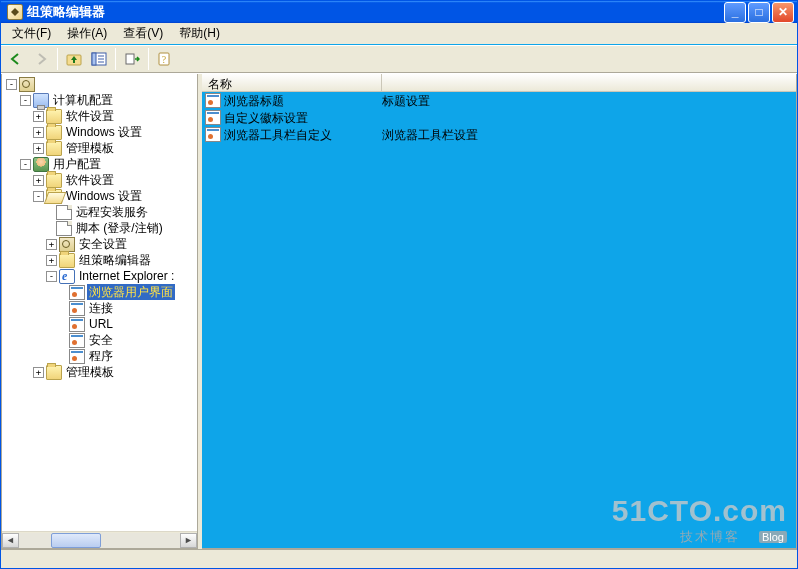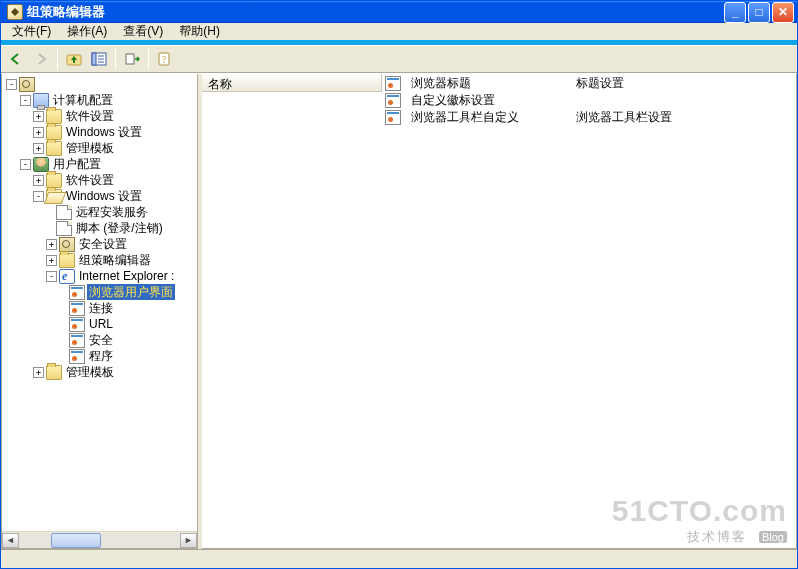--- a/index.html
+++ b/index.html
@@ -6,21 +6,21 @@
 body { font-family: "Microsoft YaHei", SimSun, Tahoma, sans-serif; font-size: 12px; background: #ece9d8; overflow: hidden; }
 .window { width: 798px; height: 569px; border: 1px solid #0055e5; background: #ece9d8; display: flex; flex-direction: column; position: relative; }
 .titlebar { height: 22px; background: linear-gradient(to bottom, #3a95ff 0%, #0055e5 8%, #0055e5 92%, #003fcb 100%); display: flex; align-items: center; padding: 0 3px 0 6px; color: white; font-weight: bold; }
 .titlebar .icon { width: 16px; height: 16px; margin-right: 4px; background: linear-gradient(135deg,#fff8e1,#f0d58c); border: 1px solid #8b7a3f; border-radius: 2px; position: relative; }
 .titlebar .icon::after { content:""; position:absolute; left:3px; top:3px; width:8px; height:8px; background: #5a4a1a; clip-path: polygon(50% 0,100% 50%,50% 100%,0 50%); }
 .title-text { flex:1; font-size: 13px; }
 .win-buttons { display: flex; gap: 2px; }
 .win-btn { width: 22px; height: 21px; border: 1px solid #fff; border-radius: 3px; display: flex; align-items: center; justify-content: center; font-weight: bold; font-family: Arial; font-size: 12px; color: white; }
 .win-min, .win-max { background: linear-gradient(to bottom,#5f9bff,#2a6fe0); }
 .win-close { background: linear-gradient(to bottom,#f7966a,#e2482a); }
-.menubar { height: 22px; background: #ece9d8; border-bottom: 5px solid #0ea5e9; display: flex; align-items: center; padding-left: 4px; gap: 2px; }
+.menubar { height: 22px; background: #ece9d8; border-bottom: 1px solid #0ea5e9; display: flex; align-items: center; padding-left: 4px; gap: 2px; }
 .menu-item { padding: 2px 7px; cursor: default; }
 .toolbar { height: 28px; border-top: 1px solid #fff; border-bottom: 1px solid #aca899; display: flex; align-items:center; padding-left:4px; gap: 3px; background: #ece9d8; }
 .tb-btn { width: 22px; height: 22px; display:flex; align-items:center; justify-content:center; border: 1px solid transparent; }
 .tb-sep { width: 1px; height: 22px; background: #aca899; margin: 0 2px; border-right: 1px solid #fff; }
 .tb-btn.disabled { opacity: 0.45; }
 .content-split { flex: 1; display: flex; border-top: 1px solid #fff; border-bottom: 1px solid #aca899; overflow: hidden; }
 .tree-pane { width: 197px; background: #fff; border: 1px solid #aca899; border-top: none; display: flex; flex-direction: column; }
 .tree { flex:1; overflow: hidden; padding: 2px 0; }
 .tree-row { display:flex; align-items:center; height: 16px; line-height: 16px; white-space: nowrap; padding-left: 4px; }
 .indent { display:inline-block; }
@@ -39,38 +39,38 @@
 .snap-icon { background: linear-gradient(#f3e9c8,#e0d090); border:1px solid #8a7c43; position:relative; }
 .snap-icon::after { content:""; position:absolute; left:2px; top:2px; width:6px; height:6px; border:1px solid #6a5c23; border-radius:50%; }
 .ie-icon { background: #fff; border:1px solid #4471b7; border-radius:2px; position:relative; }
 .ie-icon::after { content:"e"; position:absolute; left:2px; top:-2px; font-size:12px; color:#2b6cd1; font-style:italic; font-weight:bold; font-family: Georgia, serif; }
 .cfg-icon { background:#fff; border:1px solid #888; position:relative; }
 .cfg-icon::before { content:""; position:absolute; left:1px; top:1px; right:1px; height:2px; background:#4b8ecf; }
 .cfg-icon::after { content:""; position:absolute; left:2px; bottom:2px; width:5px; height:5px; background:#e07030; border-radius:50%; }
 .node-label { padding: 0 2px; }
 .node-label.selected { background: #316ac5; color: #fde047; }
 .splitter { width: 4px; background: #ece9d8; cursor: col-resize; }
-.list-pane { flex:1; background:#ffffff; border:1px solid #aca899; border-top:none; border-left:none; display:flex; }
+.list-pane { flex:1; background:#0ea5e9; border:1px solid #aca899; border-top:none; border-left:none; display:flex; flex-direction:column; }
 .list-header { height: 18px; display:flex; background: linear-gradient(#fefefe,#ece9d8); border-bottom: 1px solid #cbc7b8; }
 .col-head { border-right: 1px solid #cbc7b8; padding: 2px 6px; }
 .col-name { width: 180px; }
 .col-desc { flex:1; }
 .list-body { flex:1; padding: 1px 0; }
-.list-row { display:flex; align-items:center; height: 17px; gap: 7px; }
+.list-row { display:flex; height: 17px; }
 .list-icon { width: 16px; height: 15px; margin-left: 3px; margin-right: 3px; }
 .cell-name { width: 158px; }
 .cell-desc { flex:1; }
 .hscroll { height: 17px; background: #ece9d8; border-top: 1px solid #dcd8c8; position: relative; display: flex; align-items: center; }
 .hscroll .arrow { width: 17px; height: 15px; background: linear-gradient(#fefefe,#d7d7d7); border:1px solid #b0b0b0; display:flex; align-items:center; justify-content:center; font-size:9px; color:#4d4d4d; }
 .hscroll .track { flex:1; height:15px; background:#e8e6dc; position:relative; }
 .hscroll .thumb { position:absolute; left:32px; top:0; width:50px; height:15px; background: linear-gradient(#dfe9fb,#b9cdf0); border:1px solid #7e9ed8; border-radius:2px; }
 .watermark { position:absolute; right:10px; bottom:22px; font-family: Arial, sans-serif; text-align: right; pointer-events:none; }
 .wm-main { font-size: 30px; font-weight:bold; color: rgba(200,200,200,0.8); letter-spacing: 1px; margin-top: 15px; }
 .wm-sub { font-size: 13px; color: rgba(170,170,170,0.85); letter-spacing: 2px; }
-.wm-sub .blog { background: rgba(170,170,170,0.8); color:#fff; padding: 0 3px; border-radius:2px; font-size: 11px; letter-spacing: 0; margin-left: 12px; }
+.wm-sub .blog { background: rgba(170,170,170,0.8); color:#fff; padding: 0 3px; border-radius:2px; font-size: 11px; letter-spacing: 0; margin-left: 19px; }
 </style>
 </head>
 <body>
 
 <div class="window">
 
   <div class="titlebar">
     <span class="icon"></span>
     <span class="title-text">组策略编辑器</span>
     <div class="win-buttons">

